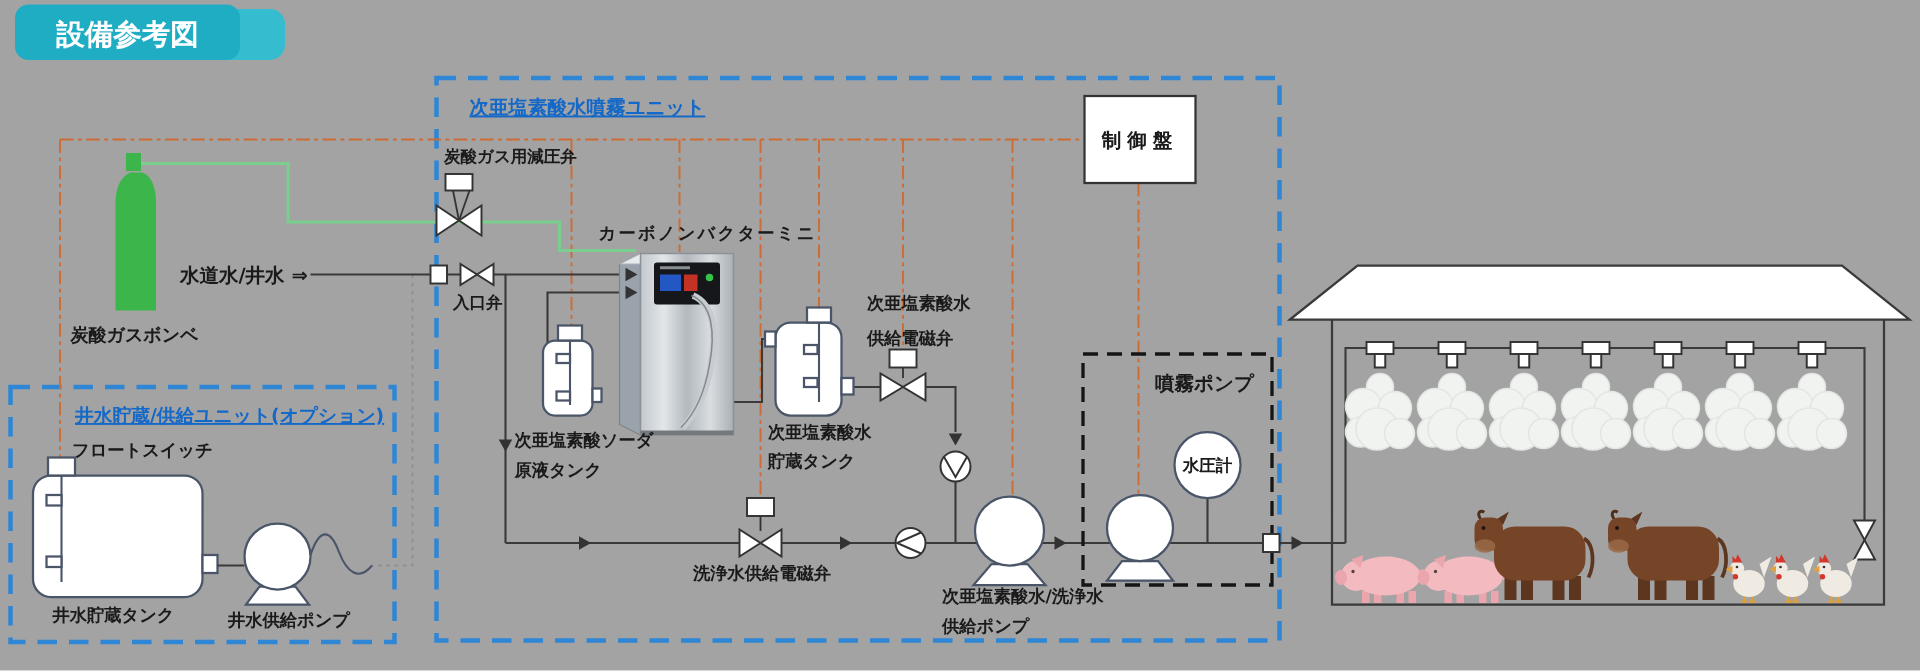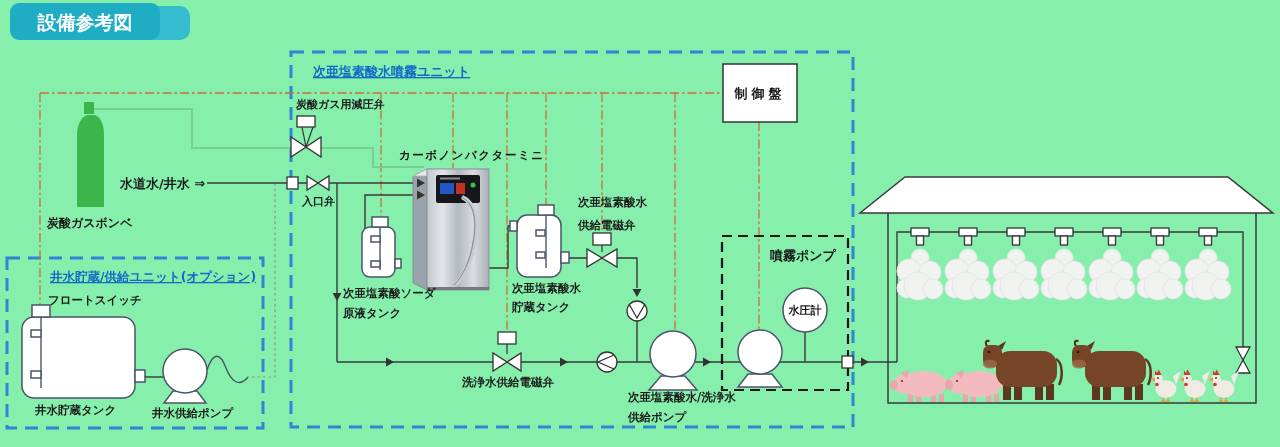--- a/index.html
+++ b/index.html
@@ -1,16 +1,16 @@
 <!DOCTYPE html>
 <html><head>
 <meta charset="utf-8">
 <style>
   html,body{margin:0;padding:0;background:#ffffff;}
-  .canvas{position:relative;width:1280px;height:447px;background:#86efac;overflow:hidden;
+  .canvas{position:relative;width:1280px;height:447px;background:#a3a3a3;overflow:hidden;
           font-family:"DejaVu Sans","Liberation Sans",sans-serif;text-decoration:underline;}
   svg{display:block;}
   svg text{font-family:"DejaVu Sans","Liberation Sans",sans-serif;fill:#1a1a1a;font-weight:600;}
   .t11{font-size:11px;}
   .t115{font-size:11.5px;}
   .t12{font-size:12px;}
   .t13b{font-size:13px;font-weight:700;}
   .badge-text{font-size:19px;font-weight:700;fill:#ffffff;}
   .blue-title{fill:#1468c8;font-weight:700;font-size:13px;}
   .blue-title-sm{fill:#1468c8;font-weight:700;font-size:12.5px;}

